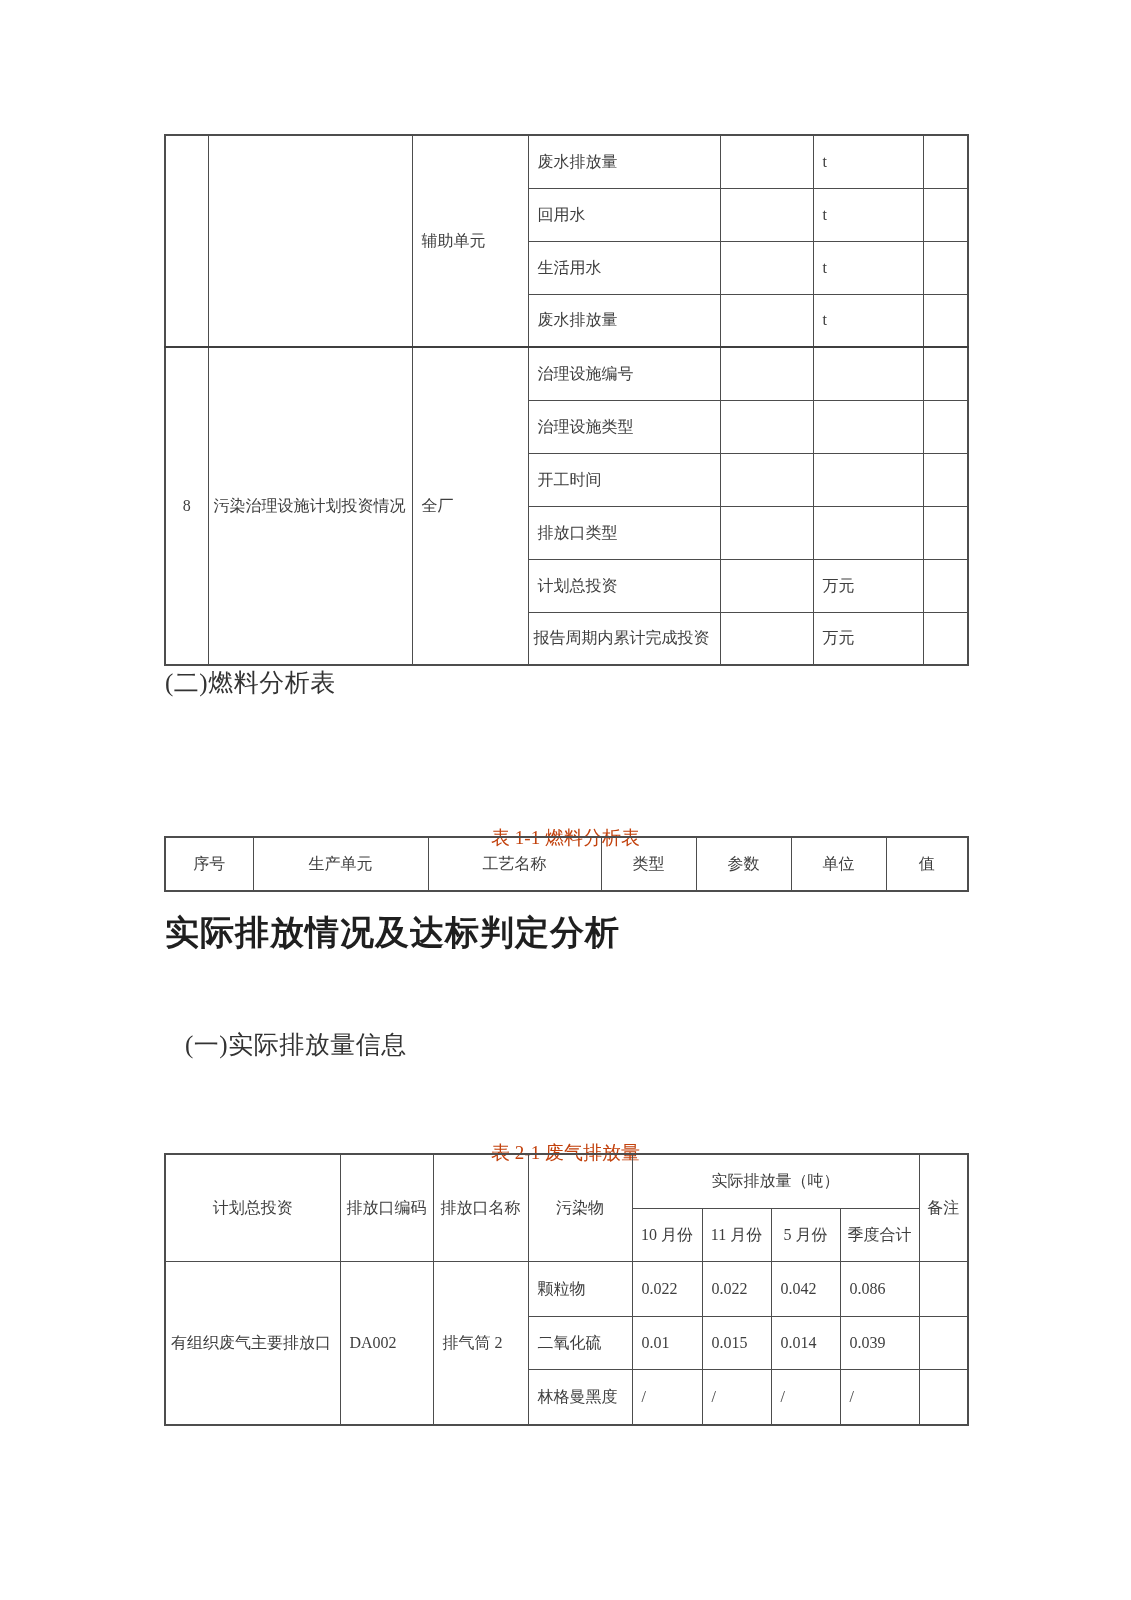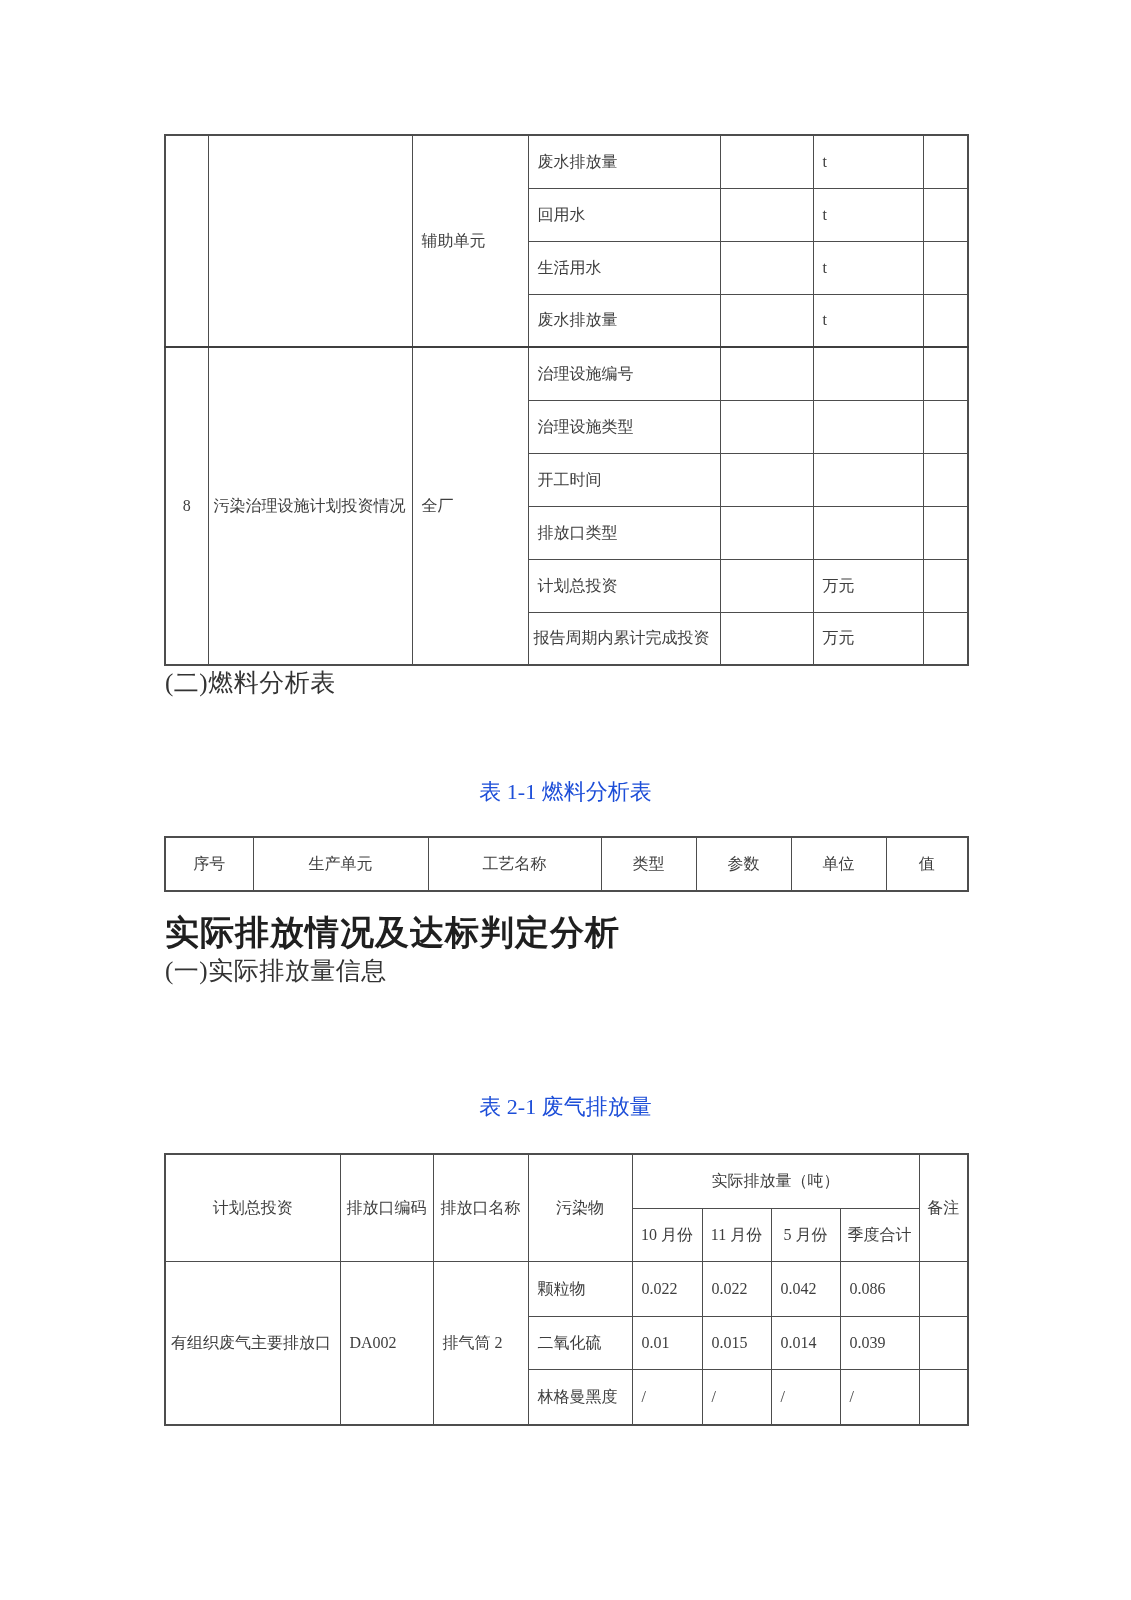--- a/index.html
+++ b/index.html
@@ -40,34 +40,35 @@
   .t-fuel { left: 164px; top: 836px; width: 803px; }
   .t-fuel tr { height: 54px; padding-left: 16px; }
   
   .t-emis { left: 164px; top: 1153px; width: 803px; }
   
   .caption {
     position: absolute;
     left: 164px;
     width: 803px;
     text-align: center;
-    font-size: 22px;
-    color: #1d4ed8;
+    font-size: 19px;
+    color: #c2410c;
+    margin-top: 48px;
   }
   .cap1 { top: 777px; }
   .cap2 { top: 1092px; }
   .sub-heading {
     position: absolute;
     left: 165px;
     font-size: 25px;
     color: #333333;
     letter-spacing: 0.5px;
   }
   .sh2 { top: 666px; }
-  .sh1 { top: 954px; }
+  .sh1 { top: 1028px; margin-left: 20px; }
   .main-heading {
     position: absolute;
     left: 165px;
     top: 910px;
     font-size: 34px;
     font-weight: bold;
     color: #1f1f1f;
     letter-spacing: 1px;
   }
 </style>

